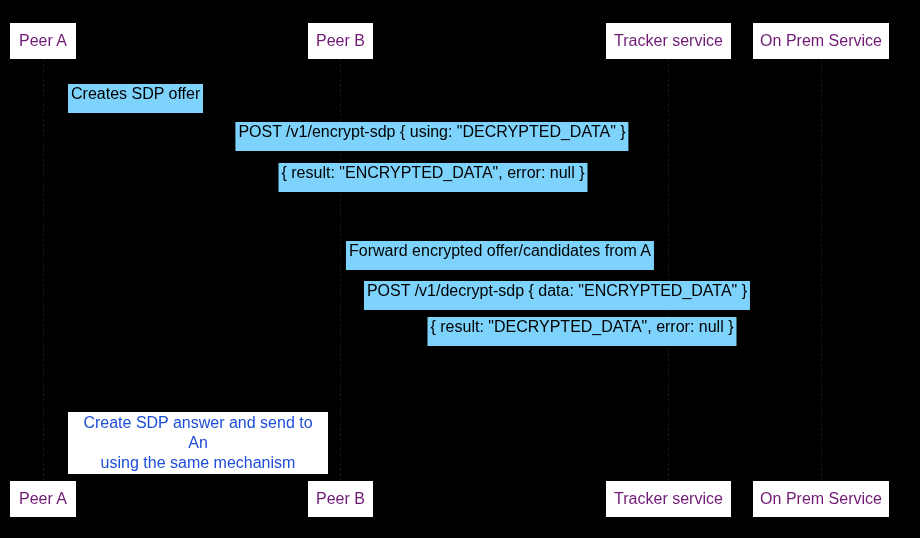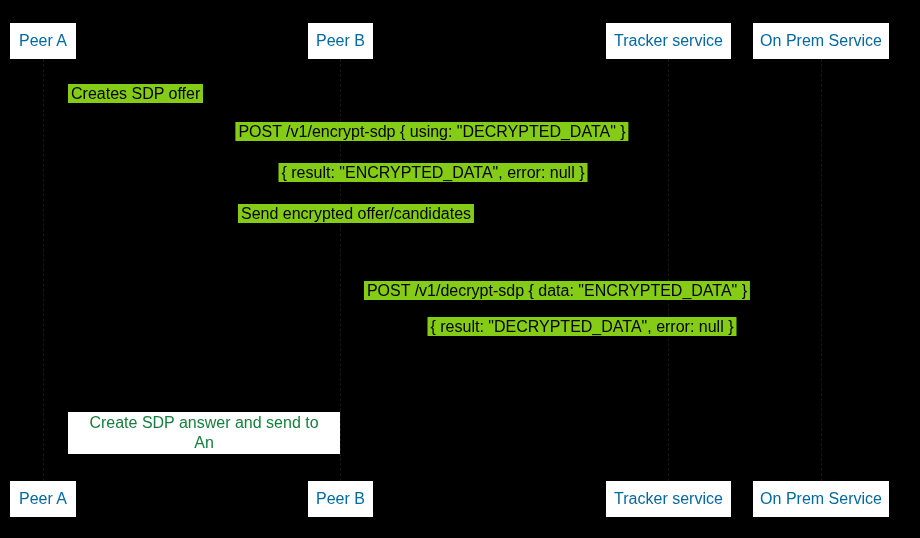--- a/index.html
+++ b/index.html
@@ -19,49 +19,49 @@
     position: absolute;
     top: 59px;
     height: 422px;
     width: 0;
     border-left: 1px dashed #161616; 
   }
   .actor {
     position: absolute;
     height: 36px;
     background: #ffffff;
-    color: #0369a1;
+    color: #701a75;
     display: flex;
     align-items: center;
     justify-content: center;
     font-size: 16px;
     white-space: nowrap;
   }
   .msg {
     position: absolute;
-    background: #84cc16;
+    background: #7dd3fc;
     color: #000000;
     font-size: 16px;
     line-height: 19px;
-    height: 19px;
+    height: 29px;
     padding: 0 3px;
     white-space: nowrap;
     text-align: center;
   }
   .msg.center {
     transform: translateX(-50%);
   }
   .note {
     position: absolute;
     background: #ffffff;
-    color: #15803d;
+    color: #1d4ed8;
     font-size: 16px;
     line-height: 20px;
     text-align: center;
-    padding: 1px 12px;
+    padding: 1px 6px;
   }
 </style>
 </head>
 <body>
 
 <div class="canvas">
 
   <div class="lifeline" style="left:43px"></div>
   <div class="lifeline" style="left:340px"></div>
   <div class="lifeline" style="left:668px"></div>
@@ -76,26 +76,27 @@
   <div class="actor" style="left:606px; top:23px; width:125px">
     <span>Tracker service</span>
   </div>
   <div class="actor" style="left:753px; top:23px; width:136px">
     <span>On Prem Service</span>
   </div>
 
   <div class="msg" style="left:68px;  top:84px">Creates SDP offer</div>
   <div class="msg center" style="left:432px; top:122px">POST /v1/encrypt-sdp { using: "DECRYPTED_DATA" }</div>
   <div class="msg center" style="left:433px; top:163px">{ result: "ENCRYPTED_DATA", error: null }</div>
-  <div class="msg center" style="left:356px; top:204px">Send encrypted offer/candidates</div>
+  <div class="msg center" style="left:500px; top:241px">Forward encrypted offer/candidates from A</div>
   <div class="msg center" style="left:557px; top:281px">POST /v1/decrypt-sdp { data: "ENCRYPTED_DATA" }</div>
   <div class="msg center" style="left:582px; top:317px">{ result: "DECRYPTED_DATA", error: null }</div>
 
   <div class="note" style="left:68px; top:412px; width:248px">
     <div>Create SDP answer and send to An</div>
+    <div>using the same mechanism</div>
   </div>
 
   <div class="actor" style="left:10px;  top:481px; width:66px">
     <span>Peer A</span>
   </div>
   <div class="actor" style="left:308px; top:481px; width:65px">
     <span>Peer B</span>
   </div>
   <div class="actor" style="left:606px; top:481px; width:125px">
     <span>Tracker service</span>

